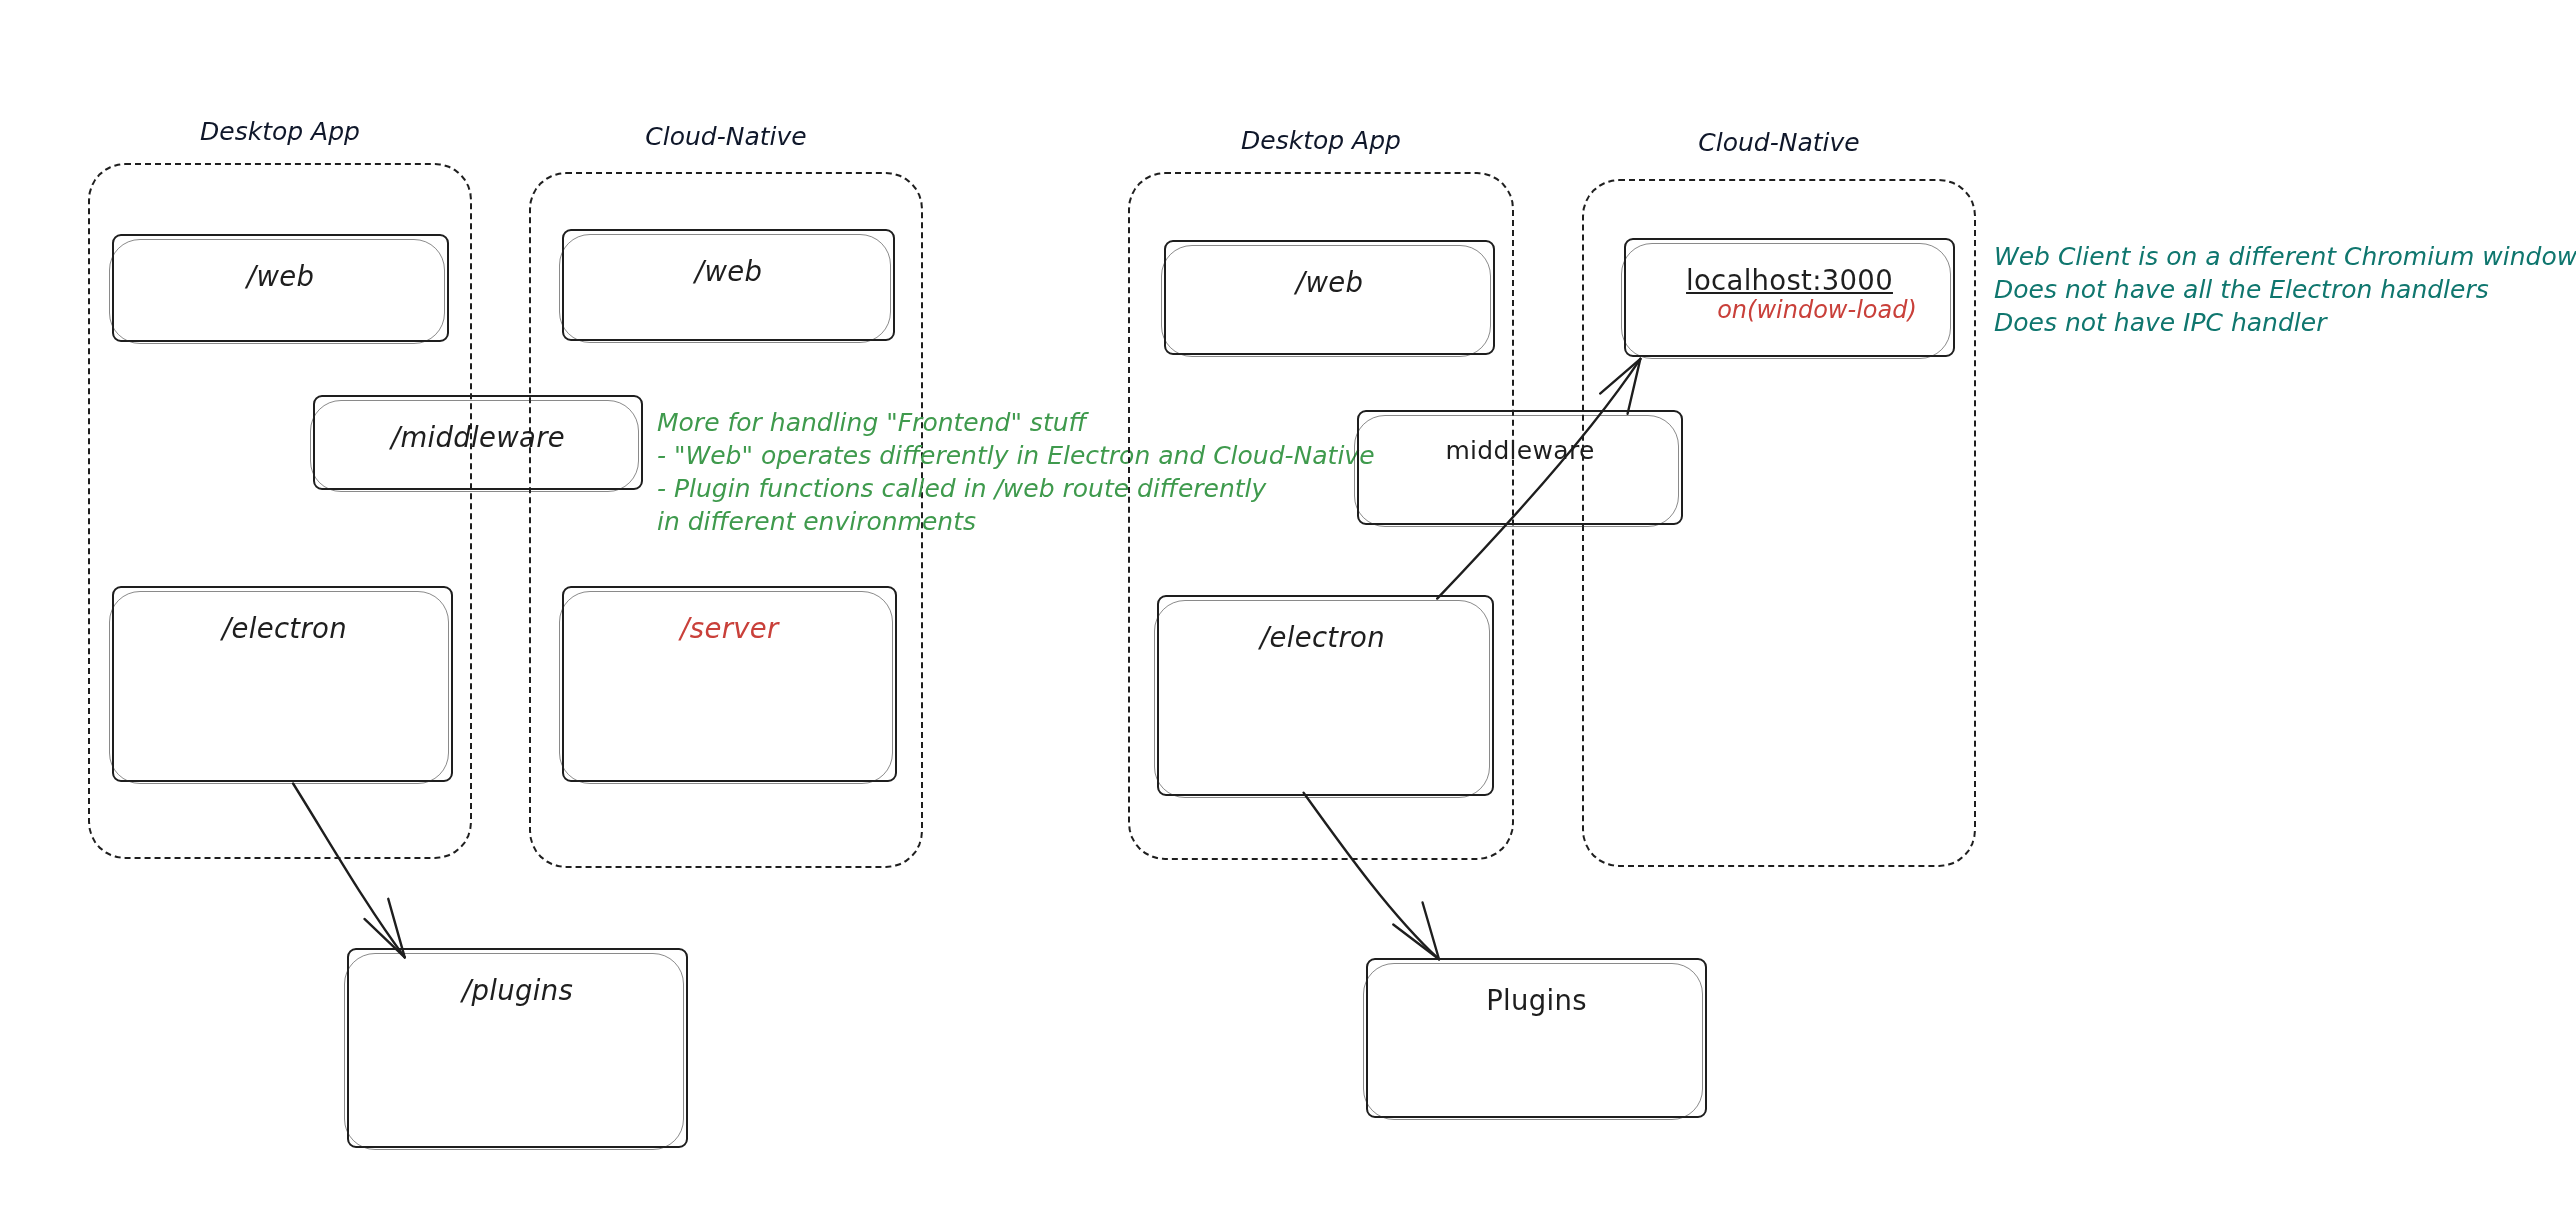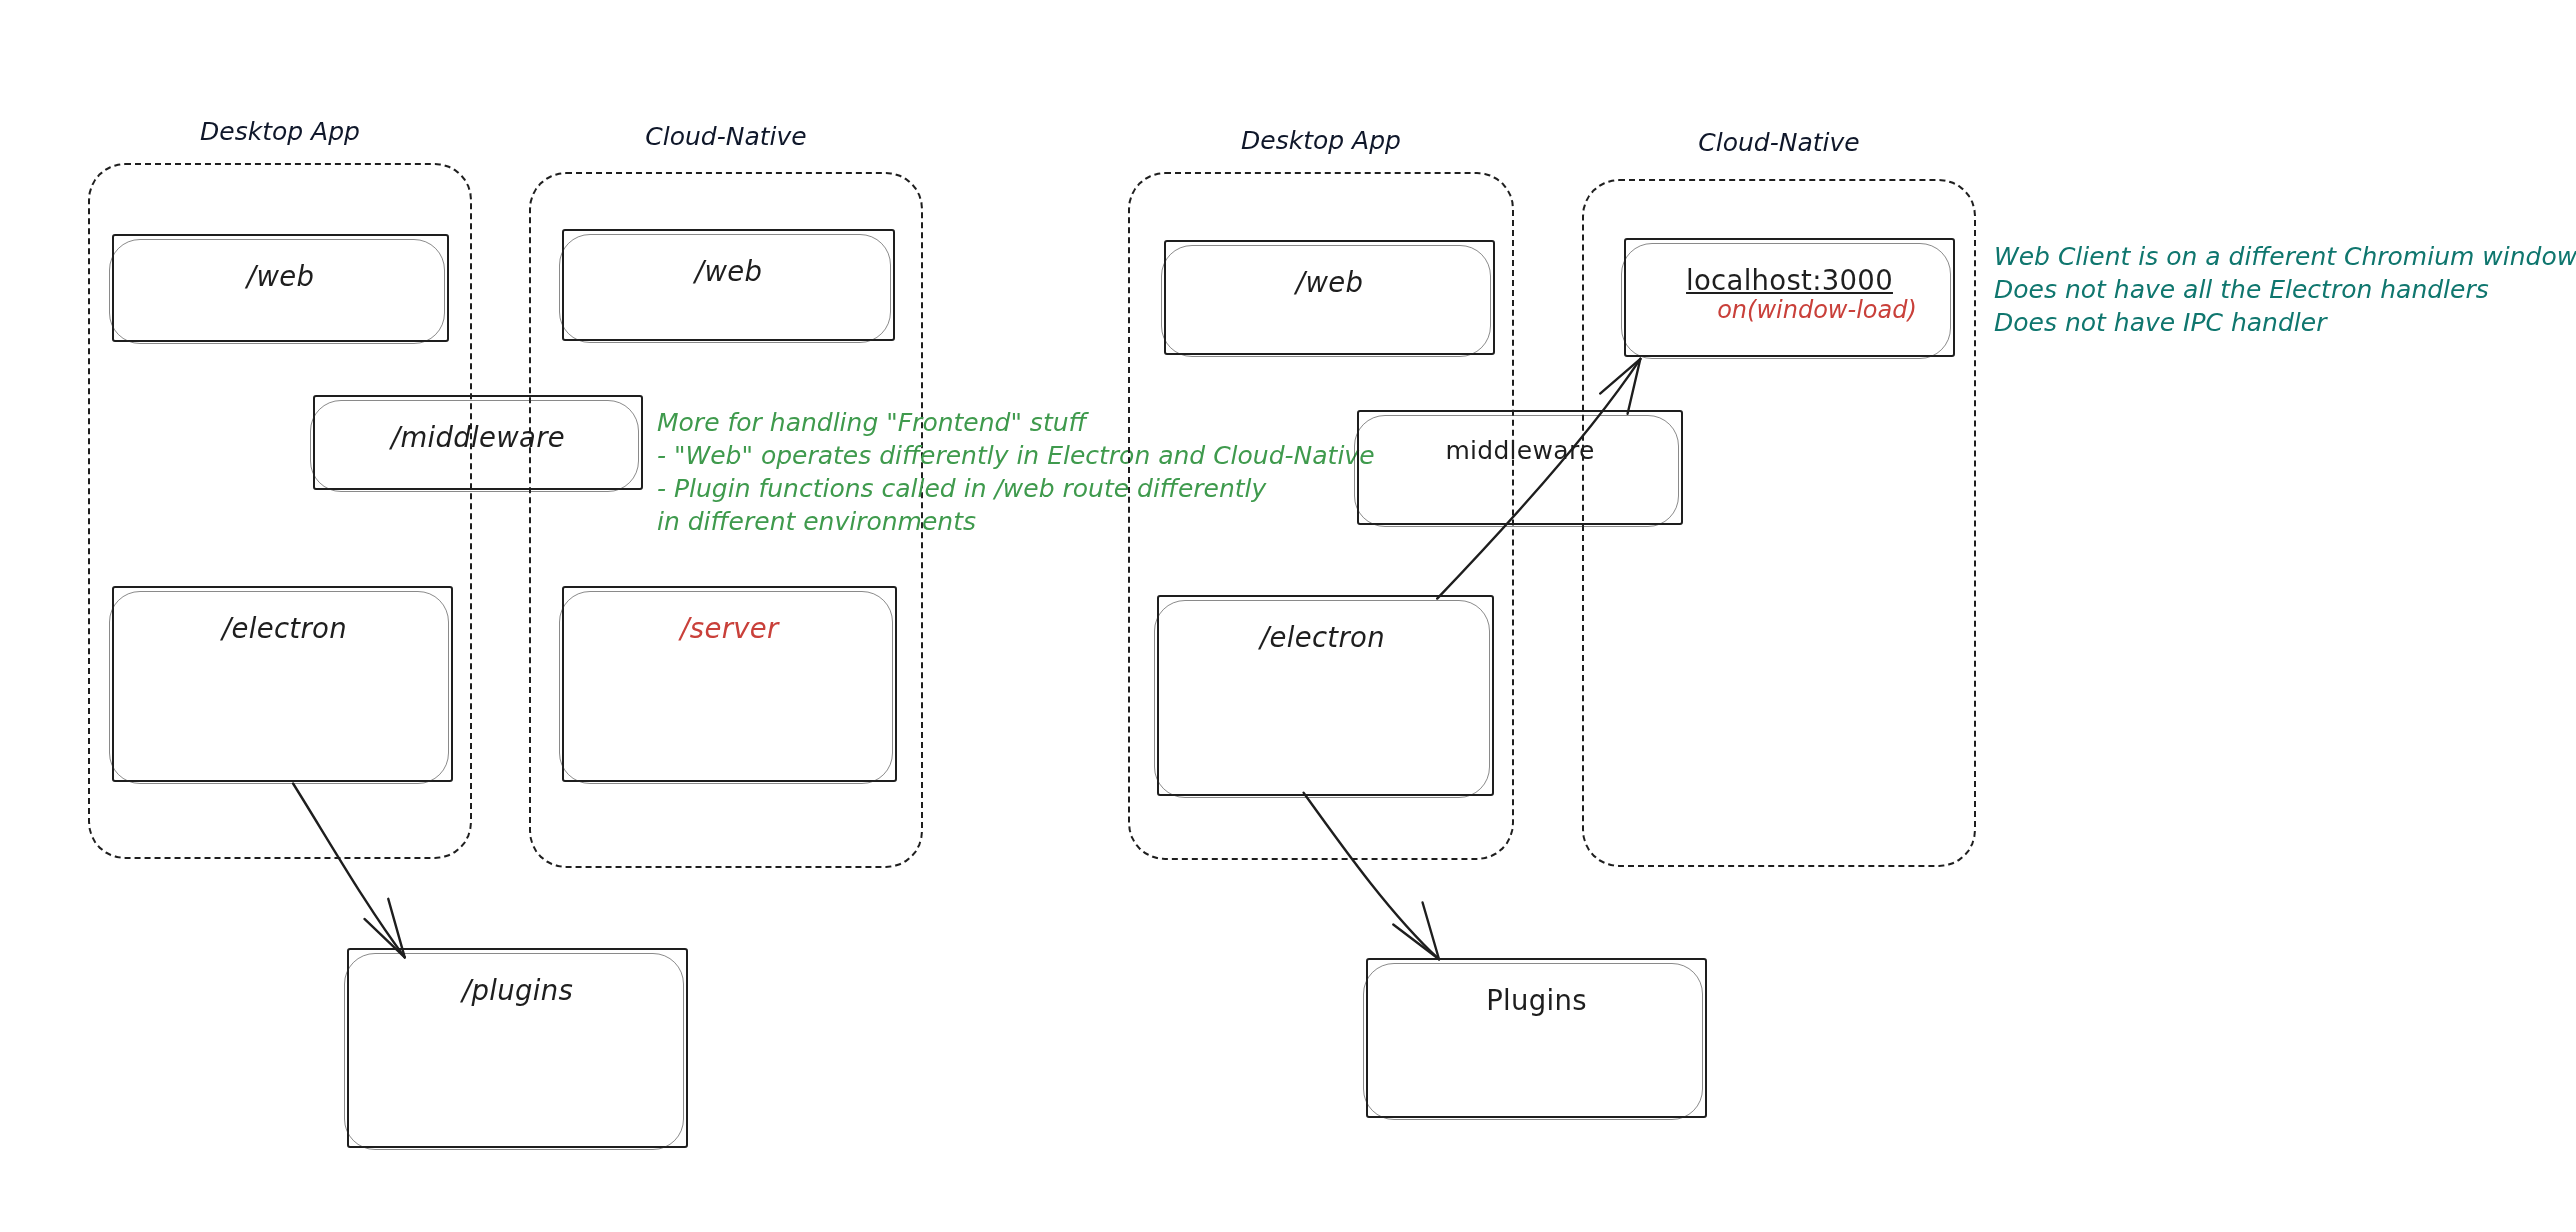--- a/index.html
+++ b/index.html
@@ -20,21 +20,21 @@
     left: 0; top: 0;
     width: 2576px;
     height: 1232px;
   }
 
   
   .node {
     position: absolute;
     box-sizing: border-box;
     border: 2.7px solid #1e1e1e;
-    border-radius: 3px;
+    border-radius: 9px;
     background: transparent;
     display: flex;
     flex-direction: column;
     align-items: center;
     padding-top: 24px;
   }
   
   .node::after {
     content: "";
     position: absolute;

